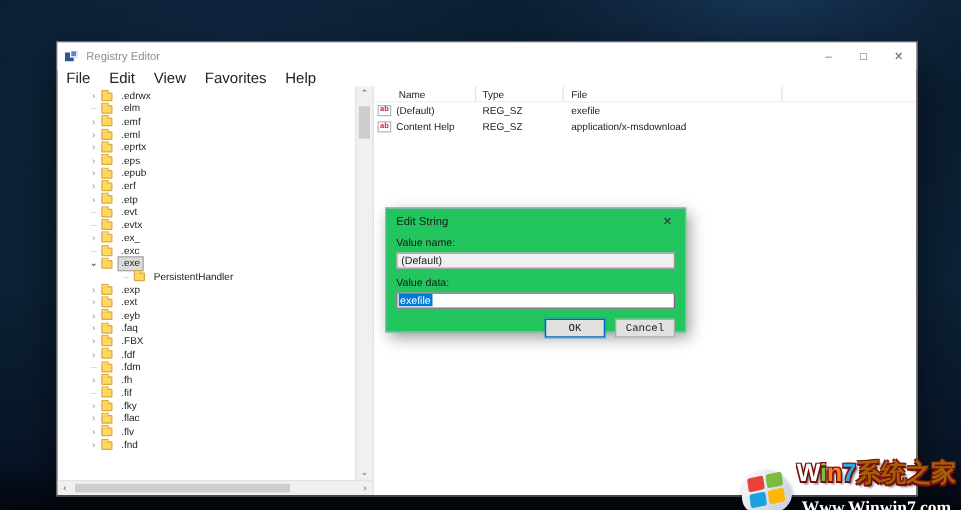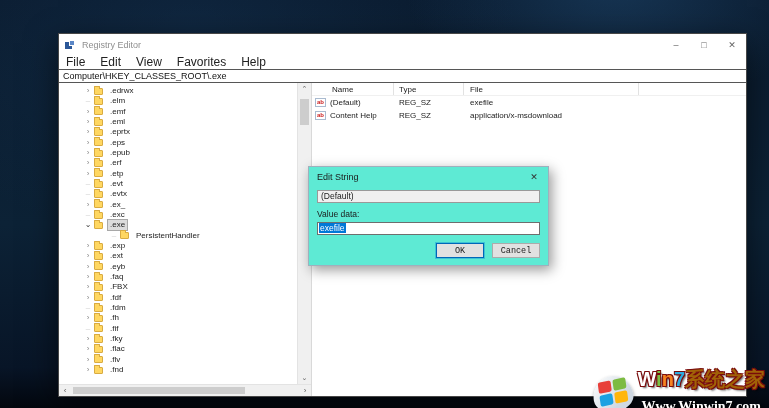--- a/index.html
+++ b/index.html
@@ -8,21 +8,21 @@
     font-family:"Liberation Sans", sans-serif;
     position:relative;
     background:
       radial-gradient(ellipse 340px 220px at 80% -5%, rgba(45,100,150,.38), transparent 62%),
       radial-gradient(ellipse 500px 320px at 25% 8%, rgba(28,66,104,.30), transparent 65%),
       linear-gradient(180deg, #0a1a2d 0%, #0c2236 55%, #081527 90%, #03070e 100%);
   }
 
   
   .window {
-    position:absolute; left:58px; top:33px; width:689px; height:364px;
+    position:absolute; left:45px; top:33px; width:689px; height:364px;
     background:#ffffff; border:1px solid #474747;
     box-shadow:0 10px 30px rgba(0,0,0,.55);
     display:flex; flex-direction:column;
   }
   .titlebar { height:22px; display:flex; align-items:center; padding-left:6px; background:#ffffff; flex:0 0 auto; }
   .app-icon { width:11px; height:11px; margin-right:6px; position:relative; flex:0 0 auto; }
   .app-icon .cube1 { position:absolute; left:0; top:2px; width:7px; height:7px; background:#2b5797; }
   .app-icon .cube2 { position:absolute; left:4px; top:0; width:6px; height:6px; background:#5b87c7; border:1px solid #fff; }
   .title-text { font-size:9px; color:#8f8f8f; flex:1 1 auto; }
   .win-controls { display:flex; height:100%; }
@@ -63,21 +63,21 @@
   .hc.type { width:70px; padding-left:5px; }
   .hc.data { width:175px; padding-left:6px; }
   .hc.fill { flex:1 1 auto; border-right:none; }
   .lrow { display:flex; align-items:center; height:13px; }
   .ab-icon { width:11px; height:9px; margin-left:3px; margin-right:2px; border:1px solid #a9bacf; background:#fff; color:#c22; font-size:6px; line-height:7px; text-align:center; font-weight:bold; flex:0 0 auto; }
   .c-name { width:66px; padding-left:2px; }
   .c-type { width:70px; padding-left:5px; }
   .c-data { flex:1 1 auto; padding-left:6px; }
 
   
-  .dialog { position:absolute; left:308px; top:166px; width:241px; height:100px; background:#5eead4; border:1px solid #9fb0bd; box-shadow:3px 4px 12px rgba(0,0,0,.40); z-index:5; }
+  .dialog { position:absolute; left:308px; top:166px; width:241px; height:100px; background:#22c55e; border:1px solid #9fb0bd; box-shadow:3px 4px 12px rgba(0,0,0,.40); z-index:5; }
   .dlg-titlebar { height:20px; display:flex; align-items:center; }
   .dlg-title { font-size:9px; color:#1a1a1a; padding-left:8px; flex:1 1 auto; }
   .dlg-close { width:28px; height:100%; display:flex; align-items:center; justify-content:center; font-size:9px; color:#333; }
   .dlg-content { padding:0 8px; }
   .dlg-label { font-size:8.5px; color:#1a1a1a; margin-top:2px; }
   .field-ro { margin-top:3px; height:13px; border:1px solid #999; background:#f0f0f0; font-size:8.5px; line-height:11px; padding-left:3px; color:#1a1a1a; }
   .field-edit { margin-top:3px; height:13px; border:1px solid #6e6e6e; background:#fff; font-size:8.5px; line-height:11px; padding-left:1px; }
   .sel-text { background:#0078d7; color:#fff; padding:0 1px; }
   .dlg-buttons { display:flex; justify-content:flex-end; gap:8px; margin-top:8px;font-family:Liberation Mono, monospace; }
   .btn { width:48px; height:15px; font-size:8.5px; display:flex; align-items:center; justify-content:center; background:#e1e1e1; color:#1a1a1a; }
@@ -118,23 +118,20 @@
   </div>
 
   <div class="menubar" id="menu-items">
       <span>File</span>
       <span>Edit</span>
       <span>View</span>
       <span>Favorites</span>
       <span>Help</span>
     </div>
 
-  <div class="addressbar">
-    <span>Computer\HKEY_CLASSES_ROOT\.exe</span>
-  </div>
 
   <div class="wbody">
     <div class="tree-panel">
       <div class="tree-items" id="tree-items">
           <div class="tree-item depth1">
             <span class="glyph collapsed">›</span>
             <span class="folder"></span>
             <span class="lbl">.edrwx</span>
           </div>
           <div class="tree-item depth1">
@@ -309,20 +306,21 @@
     </div>
   </div>
 </div>
 
 <div class="dialog">
   <div class="dlg-titlebar">
     <span class="dlg-title">Edit String</span>
     <span class="dlg-close">✕</span>
   </div>
   <div class="dlg-content">
+    <div class="dlg-label">Value name:</div>
     <div class="field-ro">(Default)</div>
     <div class="dlg-label" style="margin-top:6px;">Value data:</div>
     <div class="field-edit">
       <span class="sel-text">exefile</span>
     </div>
     <div class="dlg-buttons">
       <span class="btn ok">OK</span>
       <span class="btn cancel">Cancel</span>
     </div>
   </div>

